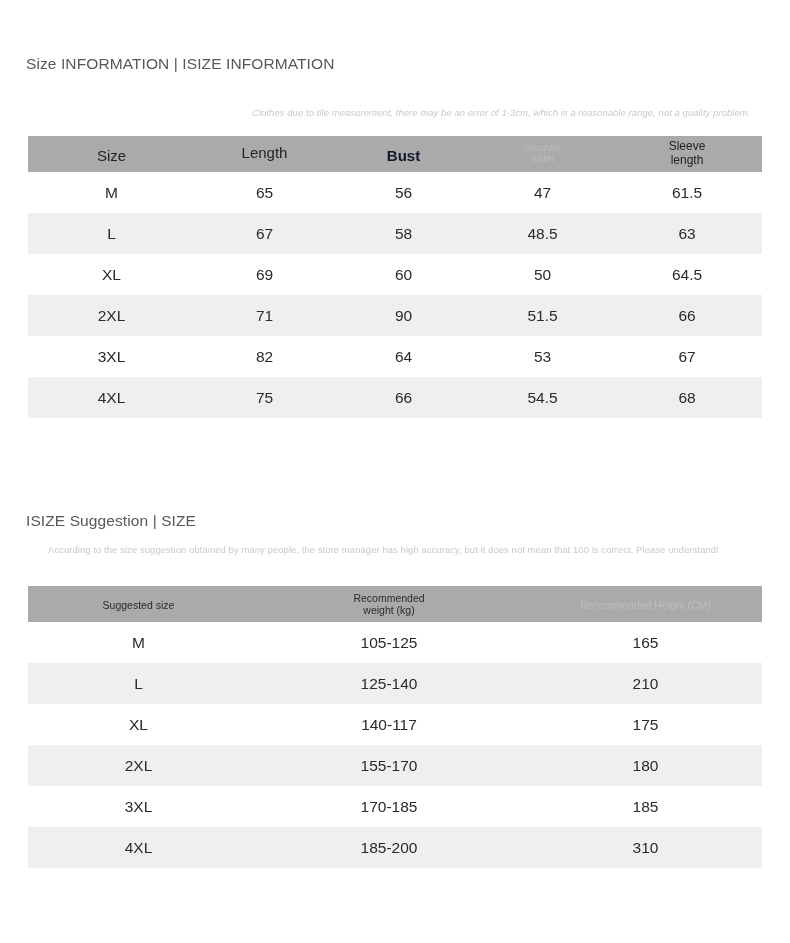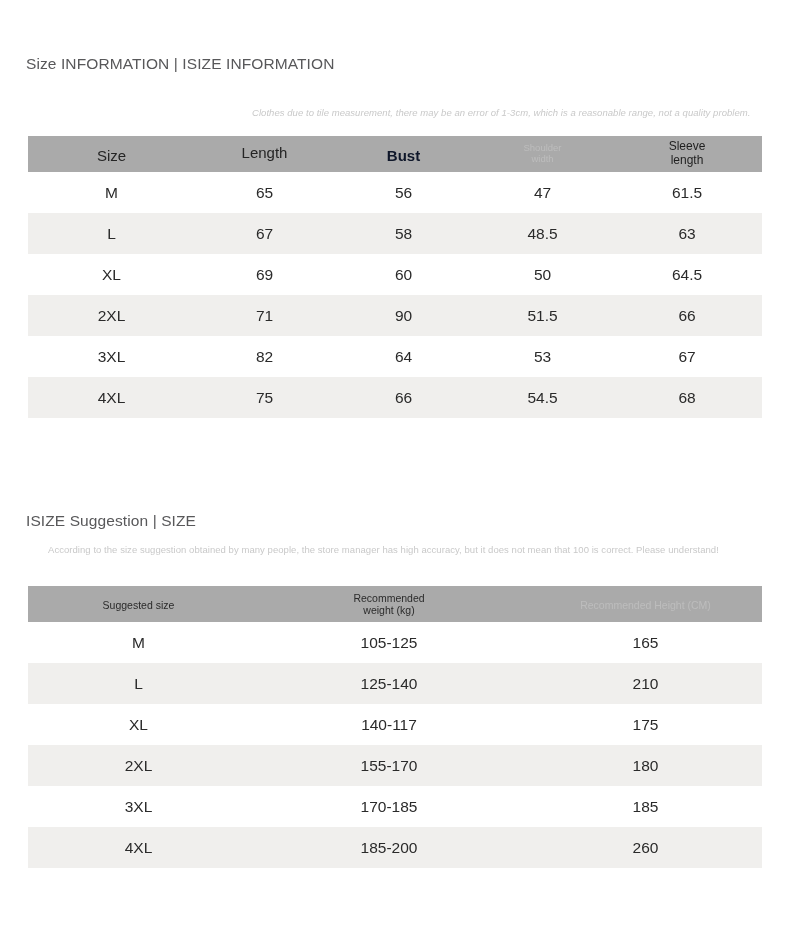--- a/index.html
+++ b/index.html
@@ -219,16 +219,16 @@
       <td>180</td>
     </tr>
     <tr>
       <td>3XL</td>
       <td>170-185</td>
       <td>185</td>
     </tr>
     <tr class="alt">
       <td>4XL</td>
       <td>185-200</td>
-      <td>260</td>
+      <td>310</td>
     </tr>
   </tbody>
 </table>
 
 </body></html>

